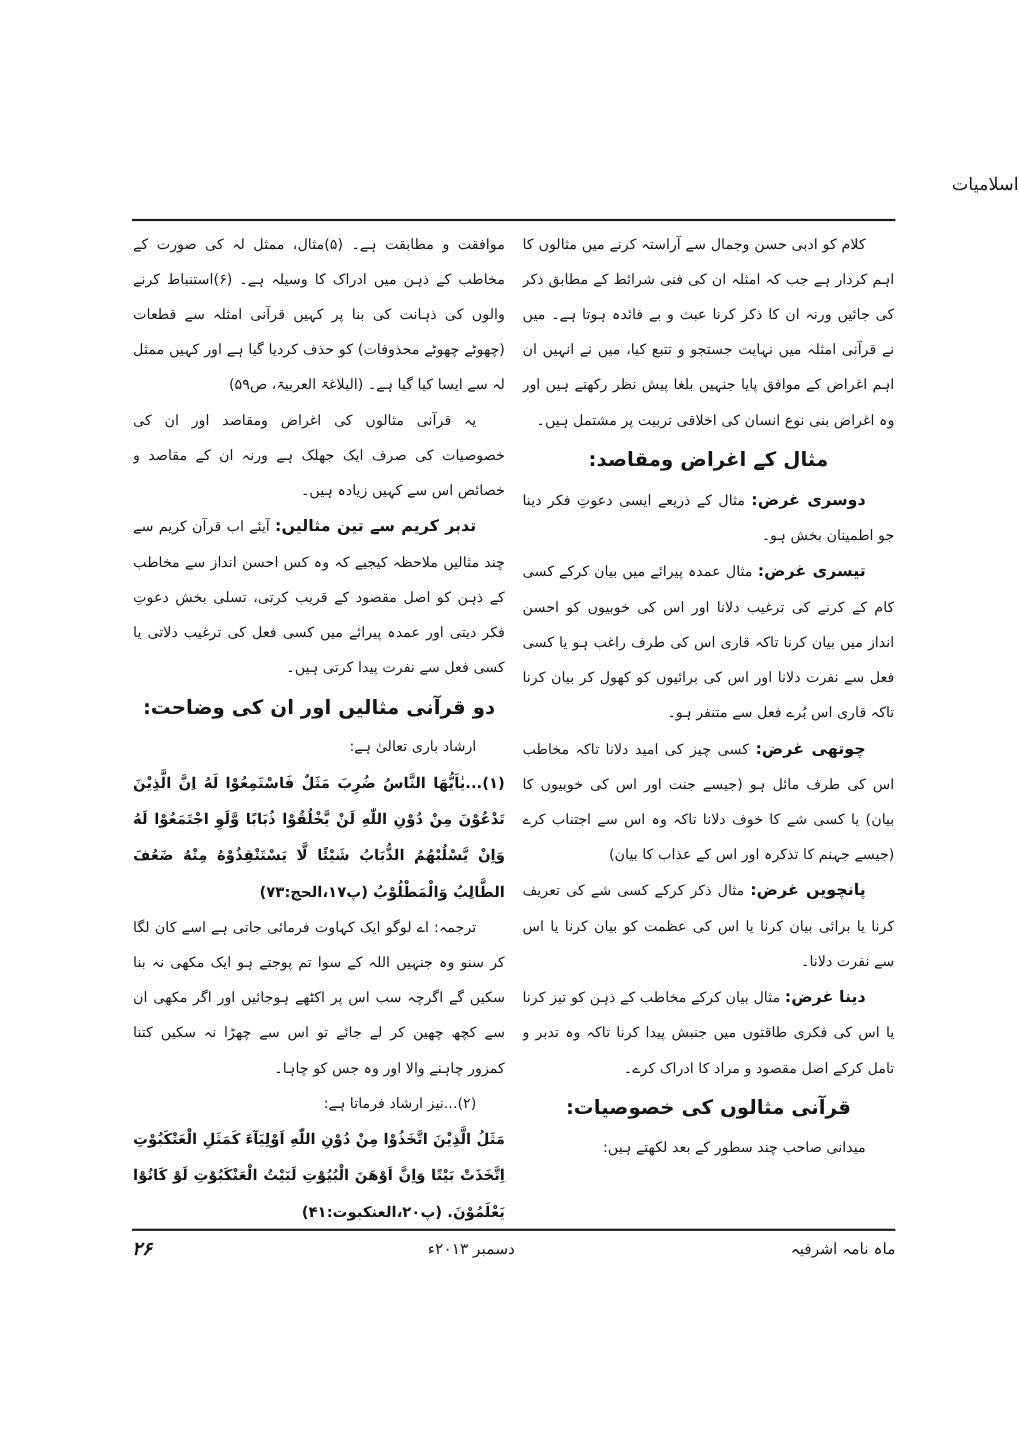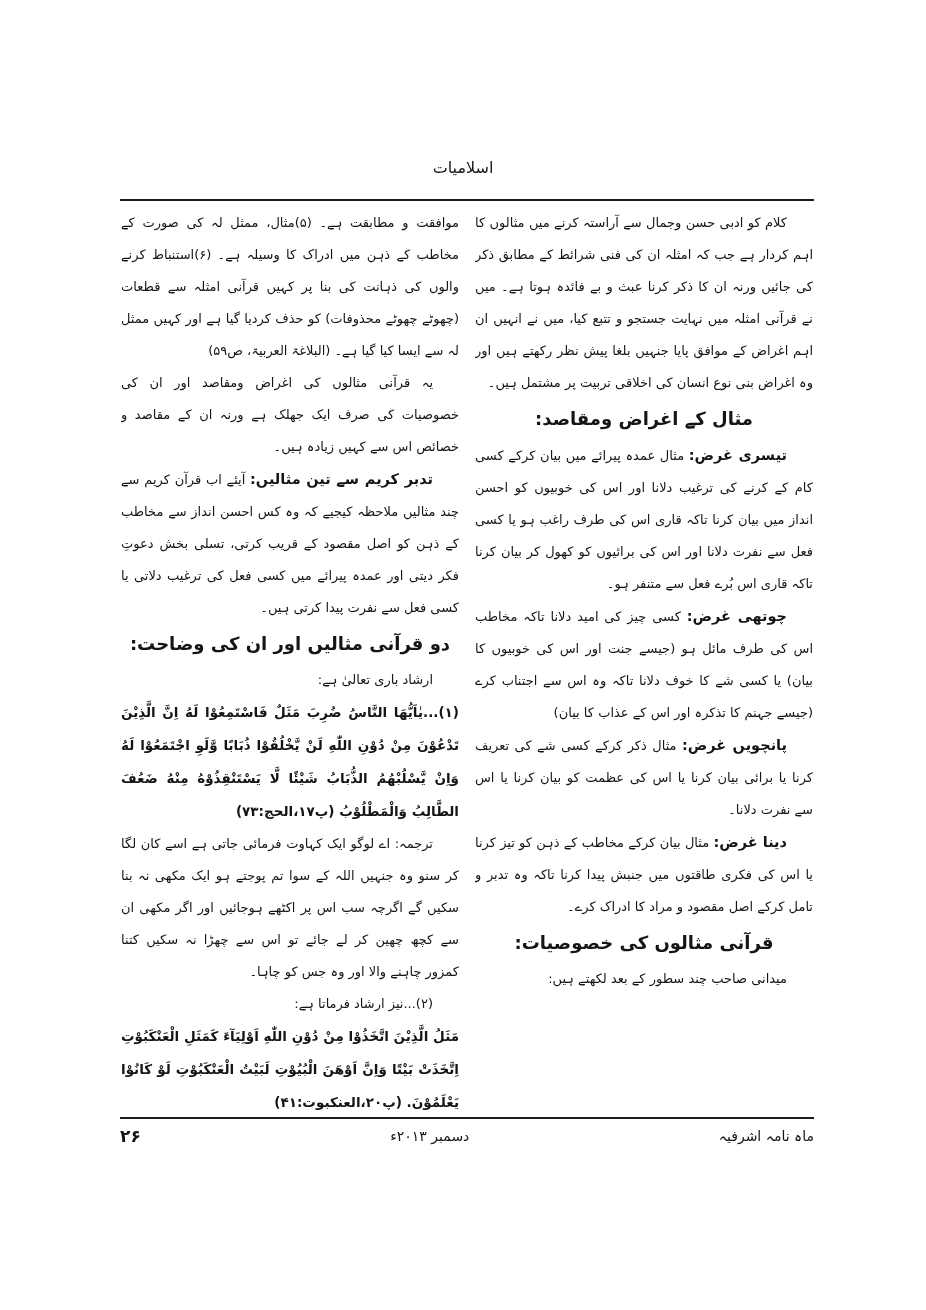--- a/index.html
+++ b/index.html
@@ -4,21 +4,21 @@
 <style>
   html,body{margin:0;padding:0;}
   body{
     width:926px;height:1310px;position:relative;
     background:#ffffff;color:#151515;
     font-family:"DejaVu Sans",sans-serif;
     overflow:hidden;
   }
   .header-title{
     position:absolute;top:158px;left:0;right:0;
-    text-align:center;font-size:16px;letter-spacing:.5px;
+    font-size:16px;letter-spacing:.5px;
     direction:rtl;
   }
   .rule{position:absolute;left:120px;right:112px;border-top:2px solid #1b1b1b;height:0;}
   .rule-top{top:199px;}
   .rule-bottom{top:1117px;}
   .content{
     position:absolute;top:207px;left:121px;right:113px;height:906px;
     direction:rtl;display:flex;gap:16px;
   }
   .col{width:339px;overflow:hidden;direction:rtl;}
@@ -34,33 +34,34 @@
   }
   .verse{
     margin:0;font-weight:bold;font-size:13.5px;line-height:33px;
     text-align:justify;
   }
   .footer{
     position:absolute;top:1121px;left:120px;right:112px;
     direction:rtl;display:flex;justify-content:space-between;align-items:center;
     font-size:14px;line-height:30px;
   }
-  .footer .page-num{font-weight:bold;font-size:17px;}
+  .footer .page-num{font-weight:bold;font-size:17px;font-style:italic;}
 </style>
 </head>
 <body>
 
 <div class="header-title">اسلامیات</div>
 <div class="rule rule-top"></div>
 
 <div class="content">
 
   <div class="col">
     <p class="para indent"><span>کلام کو ادبی حسن وجمال سے آراستہ کرنے میں مثالوں کا اہم کردار ہے جب کہ امثلہ ان کی فنی شرائط کے مطابق ذکر کی جائیں ورنہ ان کا ذکر کرنا عبث و بے فائدہ ہوتا ہے۔ میں نے قرآنی امثلہ میں نہایت جستجو و تتبع کیا، میں نے انہیں ان اہم اغراض کے موافق پایا جنہیں بلغا پیش نظر رکھتے ہیں اور وہ اغراض بنی نوع انسان کی اخلاقی تربیت پر مشتمل ہیں۔</span></p>
     <h3 class="sec-h">مثال کے اغراض ومقاصد:</h3>
+    <p class="para indent"><b class="lead">دوسری غرض:</b> <span>مثال کے ذریعے ایسی دعوتِ فکر دینا جو اطمینان بخش ہو۔</span></p>
     <p class="para indent"><b class="lead">تیسری غرض:</b> <span>مثال عمدہ پیرائے میں بیان کرکے کسی کام کے کرنے کی ترغیب دلانا اور اس کی خوبیوں کو احسن انداز میں بیان کرنا تاکہ قاری اس کی طرف راغب ہو یا کسی فعل سے نفرت دلانا اور اس کی برائیوں کو کھول کر بیان کرنا تاکہ قاری اس بُرے فعل سے متنفر ہو۔</span></p>
     <p class="para indent"><b class="lead">چوتھی غرض:</b> <span>کسی چیز کی امید دلانا تاکہ مخاطب اس کی طرف مائل ہو (جیسے جنت اور اس کی خوبیوں کا بیان) یا کسی شے کا خوف دلانا تاکہ وہ اس سے اجتناب کرے (جیسے جہنم کا تذکرہ اور اس کے عذاب کا بیان)</span></p>
     <p class="para indent"><b class="lead">پانچویں غرض:</b> <span>مثال ذکر کرکے کسی شے کی تعریف کرنا یا برائی بیان کرنا یا اس کی عظمت کو بیان کرنا یا اس سے نفرت دلانا۔</span></p>
     <p class="para indent"><b class="lead">دینا غرض:</b> <span>مثال بیان کرکے مخاطب کے ذہن کو تیز کرنا یا اس کی فکری طاقتوں میں جنبش پیدا کرنا تاکہ وہ تدبر و تامل کرکے اصل مقصود و مراد کا ادراک کرے۔</span></p>
     <h3 class="sec-h">قرآنی مثالوں کی خصوصیات:</h3>
     <p class="para indent"><span>میدانی صاحب چند سطور کے بعد لکھتے ہیں:</span></p>
 
   </div>
 
   <div class="col">

